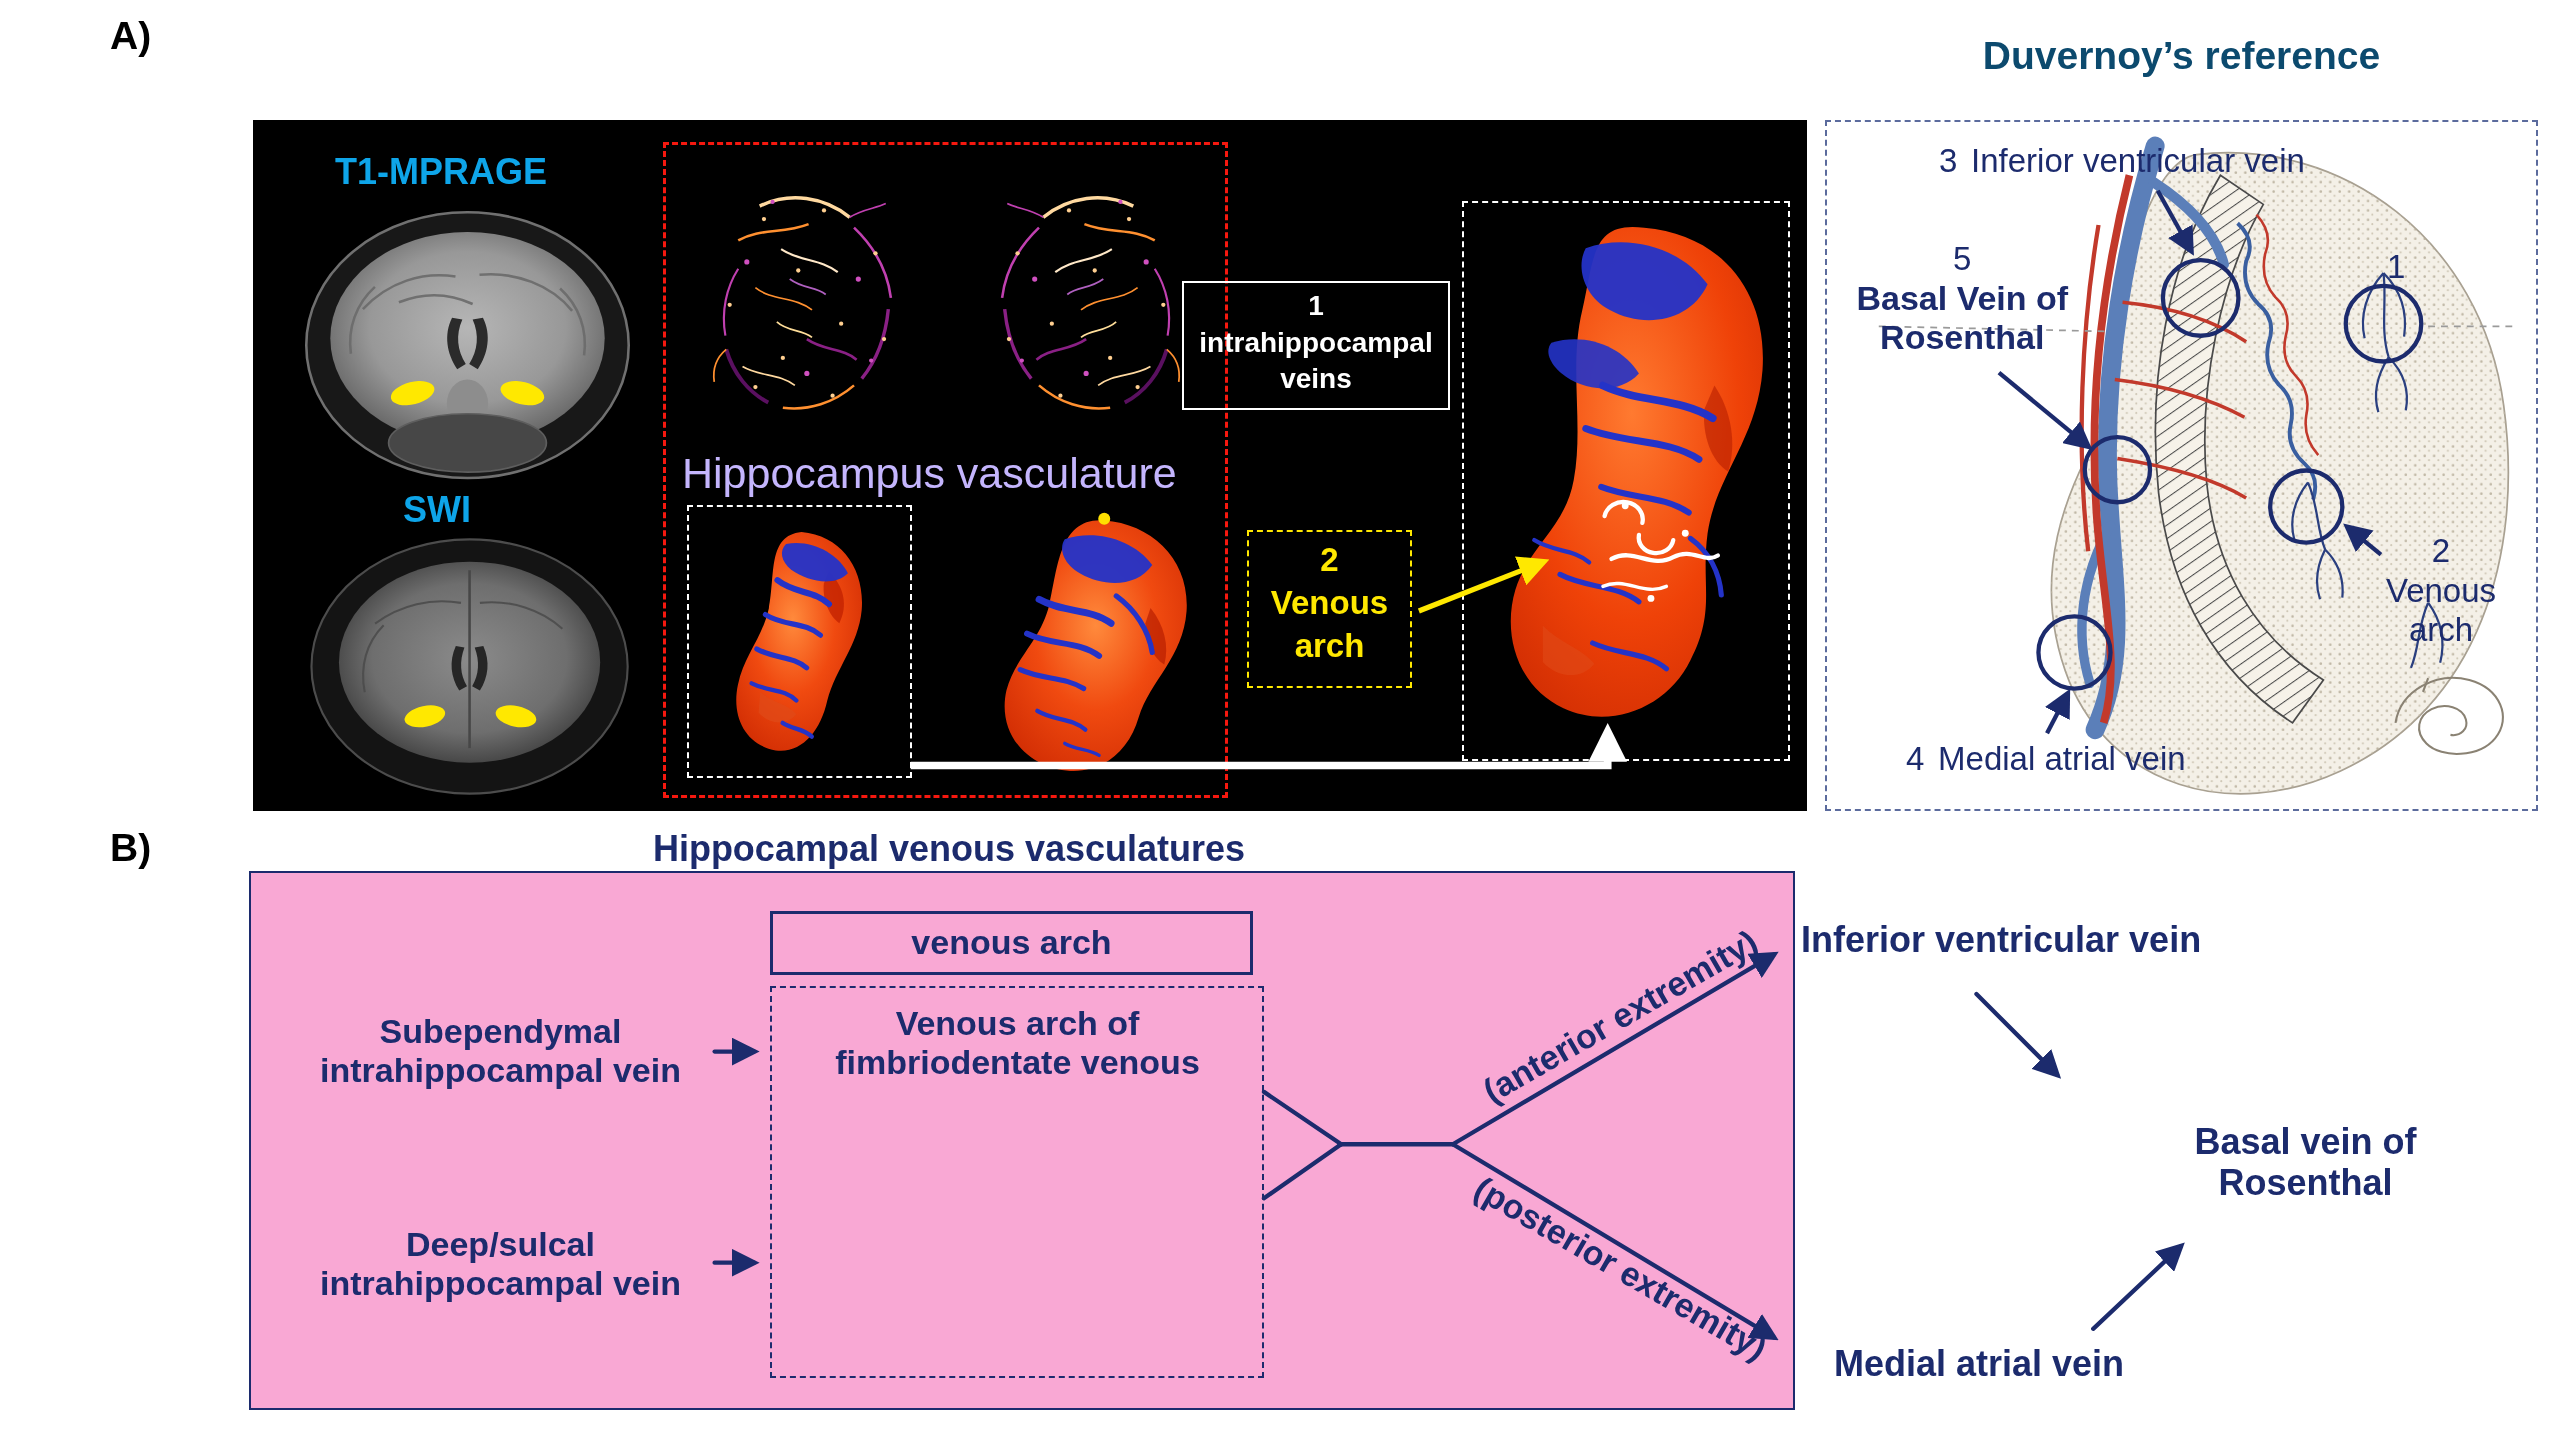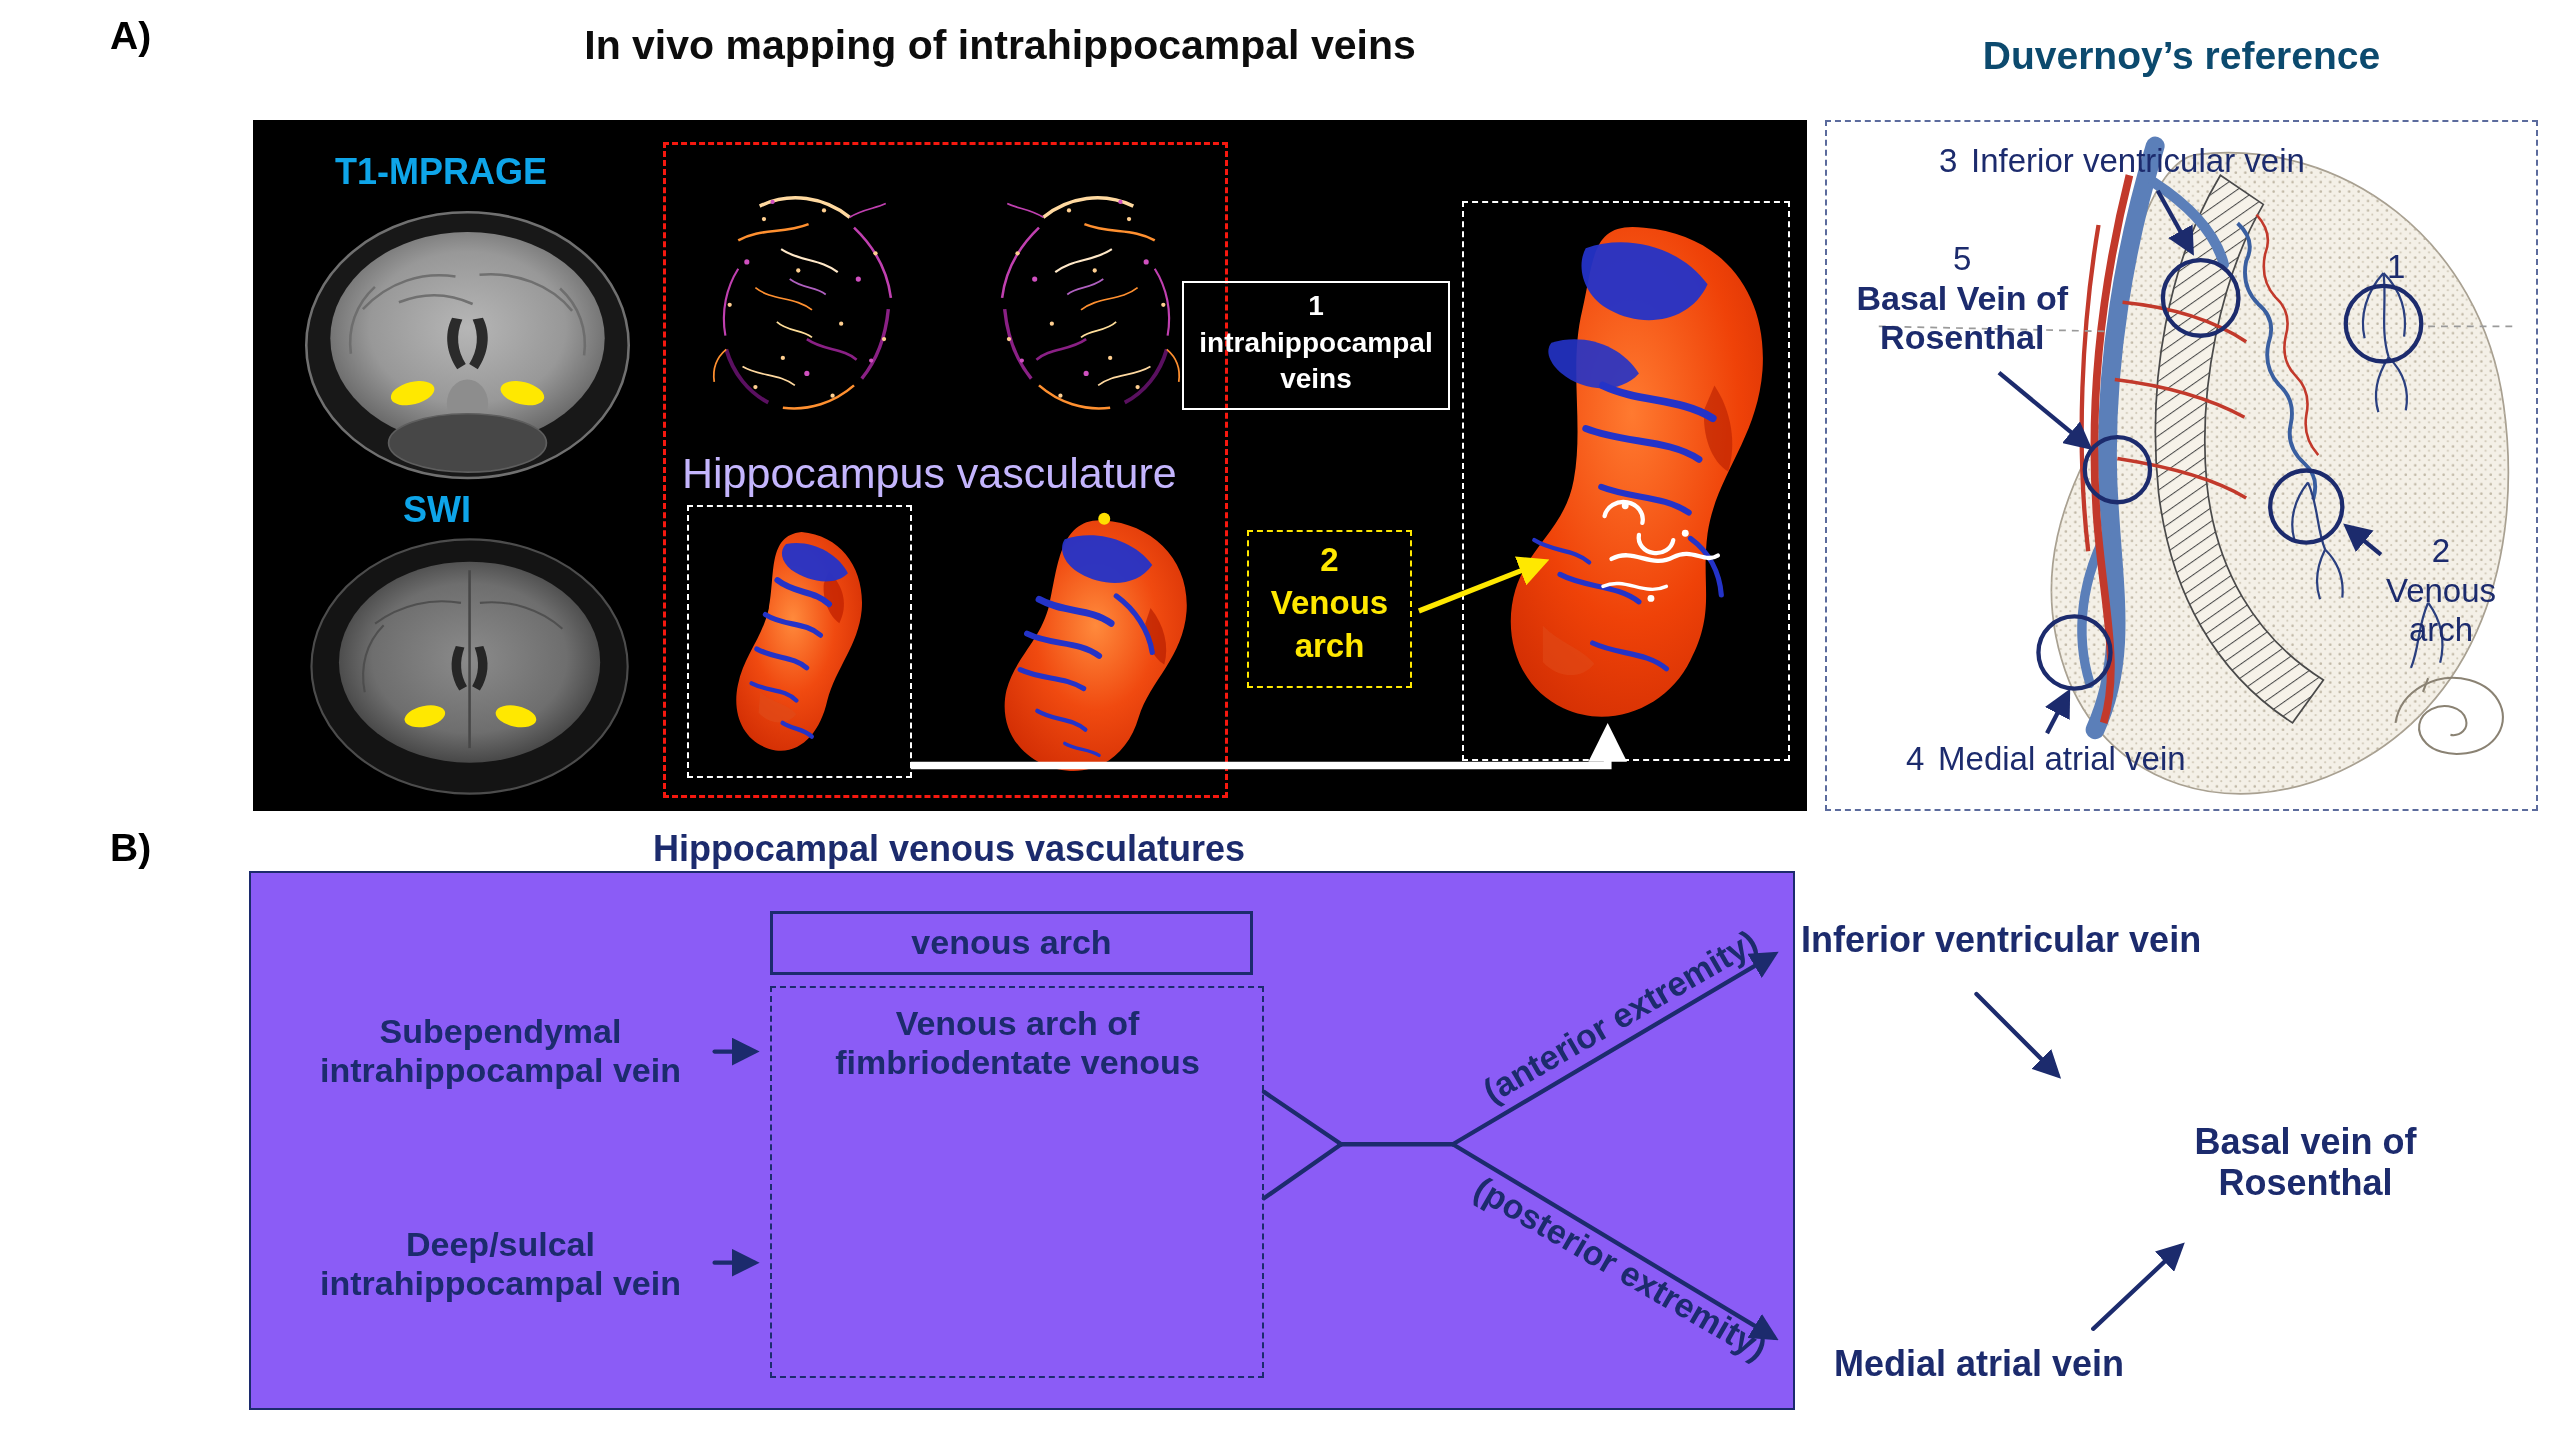--- a/index.html
+++ b/index.html
@@ -18,21 +18,21 @@
   .red-roi{border:3.4px dashed #f5180f}
   .white-roi{border:2.6px dashed #fff}
   .callout1{border:2.6px solid #fff;color:#fff;text-align:center;padding-top:5.2px}
   .callout1 div{font-size:28px;font-weight:bold;line-height:1.3}
   .callout2{border:2.6px dashed #ffe800;color:#ffe800;text-align:center;padding-top:6.9px}
   .callout2 div{font-size:33px;font-weight:bold;line-height:1.3}
   .duv-panel{background:#fff;border:2.6px dashed #5b6b9d}
   .dv-label{font-size:33px;color:#1c2b6d;line-height:1.2}
   .dv-flex{display:flex;gap:13.7px;white-space:nowrap}
   .dv-bold{font-weight:bold;font-size:34px;line-height:1.15;color:#1c2b6d}
-  .salmon{background:#8b5cf6;border:2.6px solid #1c2b6d}
+  .salmon{background:#f9a8d4;border:2.6px solid #1c2b6d}
   .bnavy40{font-size:34px;font-weight:bold;color:#1c2b6d;line-height:1.15}
   .bnavy42{font-size:36px;font-weight:bold;color:#1c2b6d;line-height:1.15}
   .arch-header{border:3.4px solid #1c2b6d;display:flex;align-items:center;justify-content:center}
   .arch-dashed{border:2.6px dashed #1c2b6d}
 </style>
 </head>
 <body>
 
 <div class="page">
 
@@ -71,21 +71,20 @@
             <circle cx="80" cy="110" r="3"></circle>
             <circle cx="150" cy="240" r="3"></circle>
           <circle cx="225" cy="225" r="2.5"></circle>
             <circle cx="110" cy="40" r="2.5"></circle>
         </g>
       </g>
     </defs>
   </svg>
 
   <div class="abs panel-letter" style="left:110px;top:13.7px">A)</div>
-  <div class="abs fig-title center" style="left:313px;top:22px;width:1374px">In vivo mapping of intrahippocampal veins</div>
   <div class="abs sub-title center" style="left:1825px;top:34px;width:713px">Duvernoy’s reference</div>
 
   <div class="abs black-panel" style="left:253px;top:120px;width:1554px;height:691px">
 
     <div class="abs mri-label" style="left:82px;top:31px">T1-MPRAGE</div>
 
     <svg class="abs" style="left:43px;top:79px" width="343" height="288" viewBox="0 0 400 335">
       <defs>
         <radialGradient id="gT1" cx="50%" cy="45%" r="65%">
           <stop offset="0%" stop-color="#b6b6b6"></stop>

